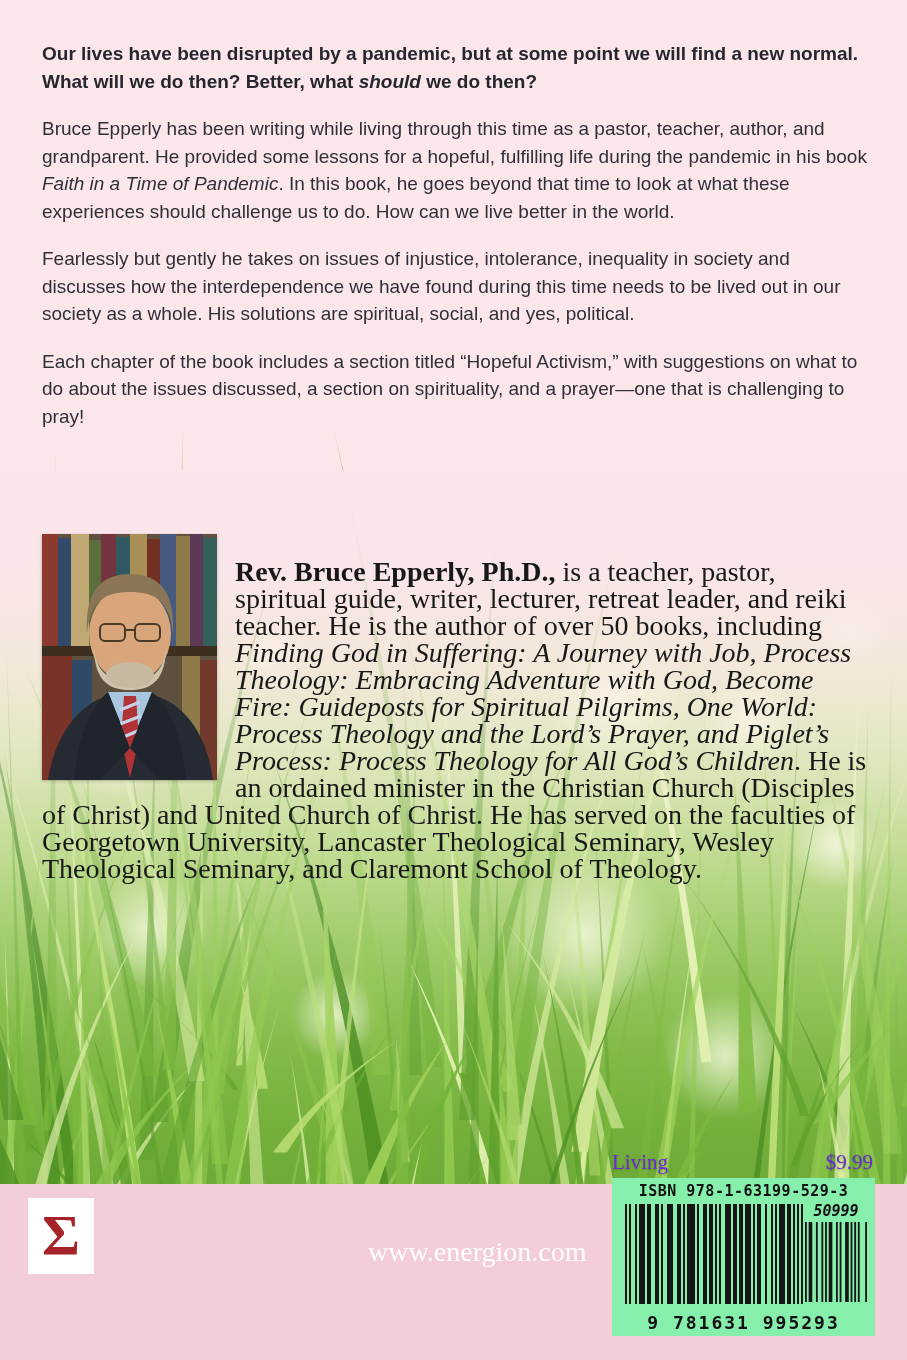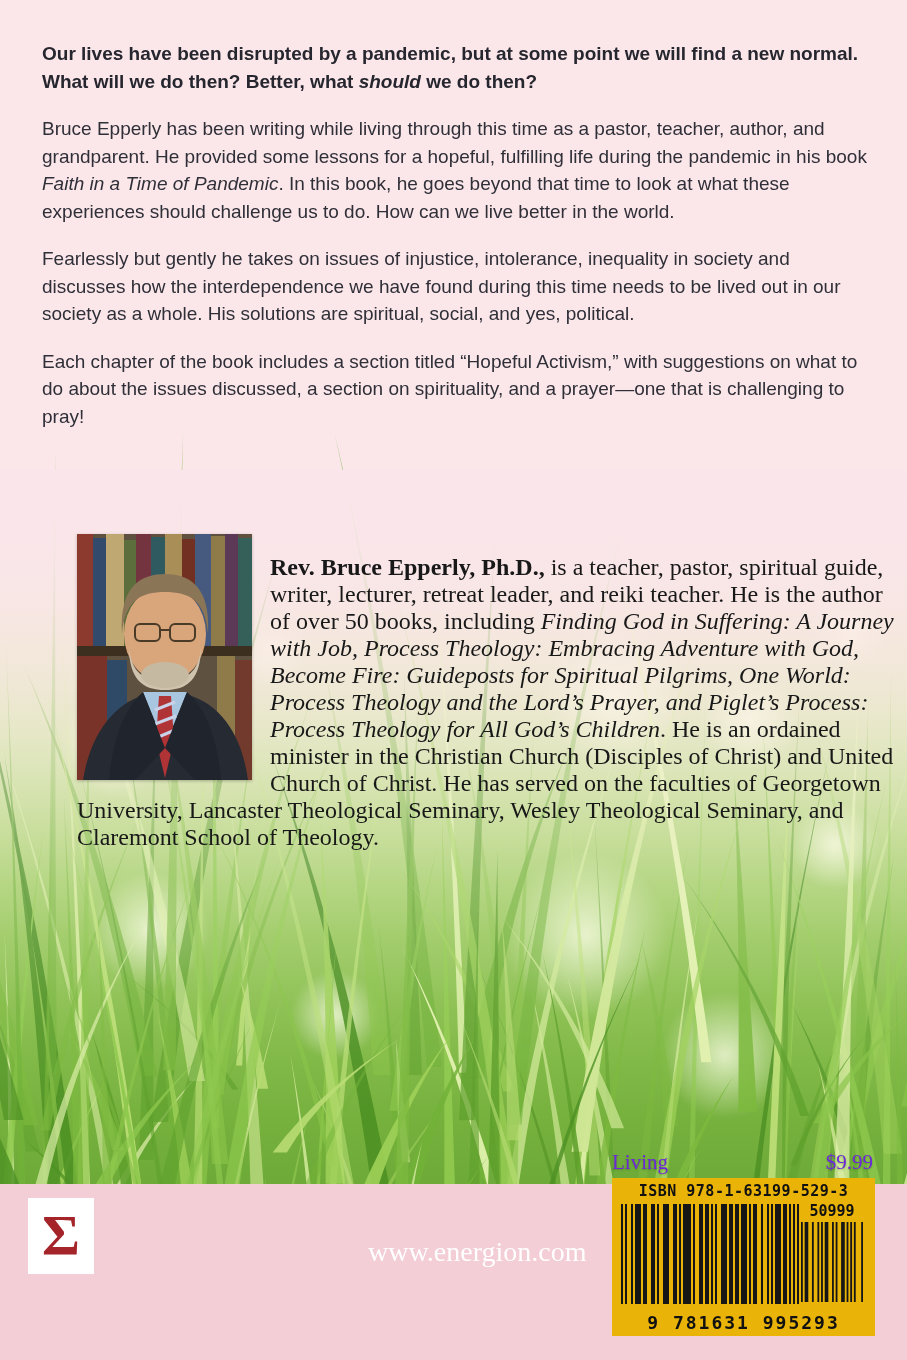--- a/index.html
+++ b/index.html
@@ -29,21 +29,21 @@
 
   
   .synopsis { position:absolute; top:28px; left:42px; width:828px; color:#2f2f38; }
   .synopsis p { font-size:19px; line-height:27.5px; margin:0 0 20px 0; }
   .synopsis p.p-lead { font-weight:bold; color:#26262f;margin-top:12px; }
   .synopsis .bold-em { font-style:italic; font-weight:bold; }
   .synopsis .title-em { font-style:italic;text-align:center; }
 
   
   .bio { position:absolute; top:530px; left:42px; width:830px;
-    font-family:"Liberation Serif", serif; font-size:24px; line-height:27px; color:#181818;margin-left:35px; }
+    font-family:"Liberation Serif", serif; font-size:28px; line-height:27px; color:#181818; }
   .author-photo { float:left; width:175px; height:246px; margin:4px 18px 6px 0; display:block;
     box-shadow:0 1px 3px rgba(0,0,0,0.25); }
   .bio-text b { font-weight:bold; }
   .bio-text i { font-style:italic; }
 
   
   .category-row { position:absolute; top:1150px; left:612px; width:261px;
     display:flex; justify-content:space-between; color:#6d28d9;
     font-family:"Liberation Serif", serif; font-size:21px;
     text-shadow:0 1px 2px rgba(30,70,10,0.35); }
@@ -54,25 +54,25 @@
     display:flex; align-items:center; justify-content:center; }
   .sigma { font-family:"Liberation Serif", serif; font-weight:bold; font-size:58px;
     color:#a5242a; line-height:1; }
   .publisher { position:absolute; left:106px; top:16px; color:#ffffff;
     font-family:"Liberation Serif", serif; font-size:21px; line-height:28px; }
   .website { position:absolute; left:368px; top:52px; color:#ffffff;
     font-family:Liberation Serif, serif; font-size:28px; }
 
   
   .barcode-box { position:absolute; left:612px; top:-6px; width:263px; height:158px;
-    background:#eab308; }
+    background:#86efac; }
   .isbn-line { text-align:center; padding-top:4px; font-family:"DejaVu Sans Mono", monospace;
     font-size:15px; font-weight:bold; color:#111; letter-spacing:0.5px; }
   .bc-body { position:absolute; top:24px; left:5px; right:6px; height:104px;
-    display:flex; justify-content:center; }
+    display:flex; justify-content:flex-end;font-style:italic; }
   .bc-main { width:178px; height:100px; margin-top:2px; }
   .bc-supp-wrap { width:66px; }
   .bc-price-code { text-align:center; font-family:"DejaVu Sans Mono", monospace;
     font-size:15px; font-weight:bold; color:#111; }
   .bc-supp { width:62px; height:80px; margin:2px 0 0 2px; }
   .number-line { position:absolute; bottom:3px; left:0; right:0; text-align:center;
     font-family:"DejaVu Sans Mono", monospace; font-size:18px; font-weight:bold;
     color:#111; letter-spacing:2px; }
 </style>
 </head>

